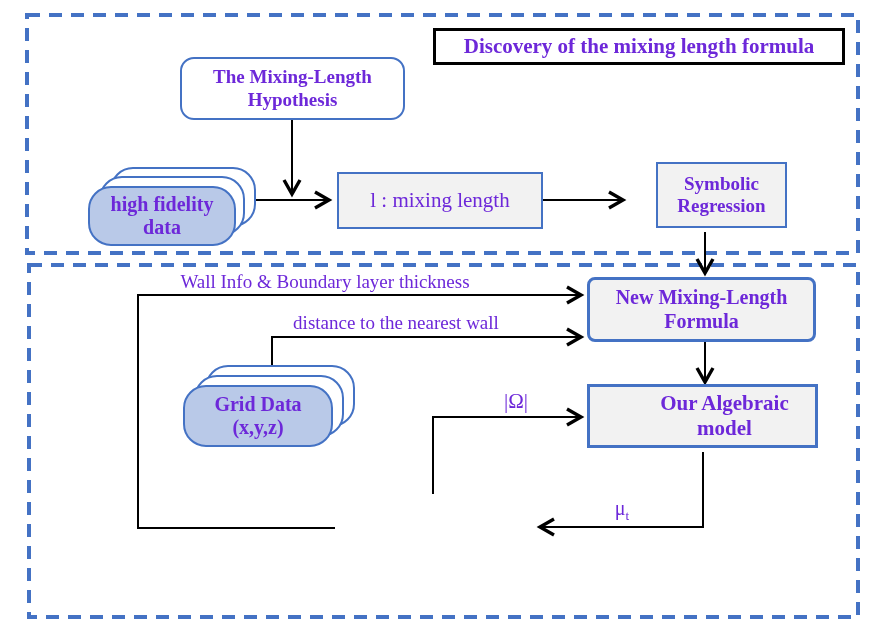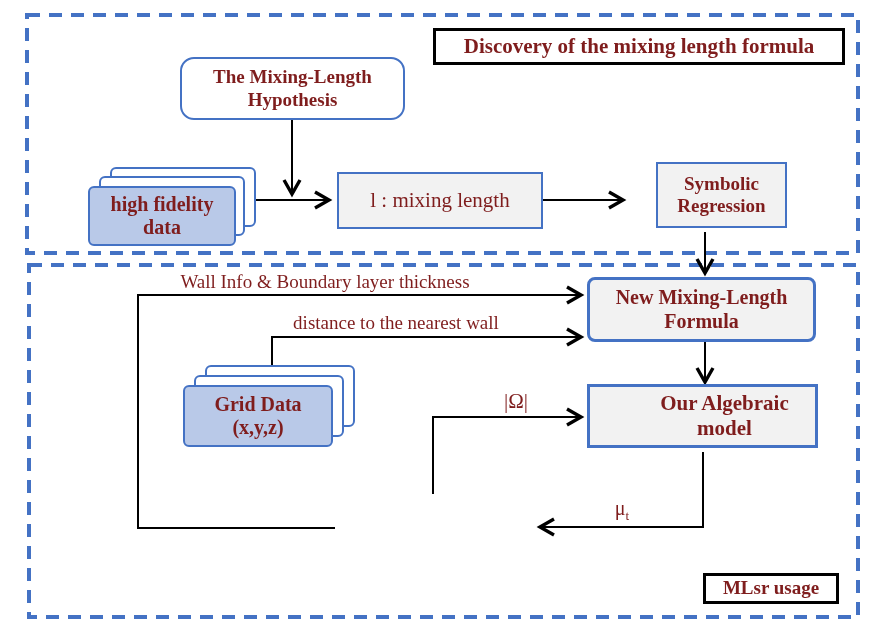--- a/index.html
+++ b/index.html
@@ -1,31 +1,31 @@
 <!DOCTYPE html>
 <html><head>
 <meta charset="utf-8">
 <style>
   html,body{margin:0;padding:0;background:#ffffff;}
   .canvas{
     position:relative;width:880px;height:636px;background:#ffffff;
-    font-family:"Liberation Serif", serif;color:#7f1d1d;overflow:hidden;
+    font-family:"Liberation Serif", serif;color:#6d28d9;overflow:hidden;
   }
   .layer{position:absolute;left:0;top:0;width:880px;height:636px;}
   .node{
     position:absolute;display:flex;flex-direction:column;align-items:center;justify-content:center;
     text-align:center;box-sizing:border-box;line-height:1.18;z-index:3;
   }
   .blue-border{border:2px solid #4472C4;background:#f2f2f2;}
   .blue-border-thick{border:3px solid #4472C4;background:#f2f2f2;}
   .black-border{border:3px solid #000;background:#ffffff;}
   .bold{font-weight:bold;}
   .white-bg{background:#fdfdfd;border-radius:14px;}
   .stack-card{
-    position:absolute;box-sizing:border-box;border:2px solid #4472C4;border-radius:6px;
+    position:absolute;box-sizing:border-box;border:2px solid #4472C4;border-radius:23px;
     background:#ffffff;
   }
   .stack-front{
     background:#b9c9e8;display:flex;flex-direction:column;align-items:center;justify-content:center;
     text-align:center;font-weight:bold;line-height:1.15;z-index:3;
   }
   .edge-label{
     position:absolute;z-index:2;text-align:center;white-space:nowrap;
   }
   .ital{}
@@ -52,23 +52,20 @@
     <path d="M705,232 L705,273" fill="none" stroke="#000" stroke-width="2" marker-end="url(#vhead)"></path>
     <path d="M335,528 L138,528 L138,295 L581,295" fill="none" stroke="#000" stroke-width="2" marker-end="url(#vhead)"></path>
     <path d="M272,371 L272,337 L581,337" fill="none" stroke="#000" stroke-width="2" marker-end="url(#vhead)"></path>
     <path d="M433,494 L433,417 L581,417" fill="none" stroke="#000" stroke-width="2" marker-end="url(#vhead)"></path>
     <path d="M705,342 L705,382" fill="none" stroke="#000" stroke-width="2" marker-end="url(#vhead)"></path>
     <path d="M703,452 L703,527 L540,527" fill="none" stroke="#000" stroke-width="2" marker-end="url(#vhead)"></path>
   </svg>
 
   <div class="node black-border bold" style="left:433px;top:28px;width:412px;height:37px;font-size:21px;">
     <span>Discovery of the mixing length formula</span>
-  </div>
-  <div class="node black-border bold" style="left:703px;top:573px;width:136px;height:31px;font-size:19px;">
-    <span>MLsr usage</span>
   </div>
 
   <div class="node blue-border bold white-bg" style="left:180px;top:57px;width:225px;height:63px;font-size:19px;background:#fff;">
     <span>The Mixing-Length</span>
     <span>Hypothesis</span>
   </div>
 
   <div>
     <div class="stack-card" style="left:110px;top:167px;width:146px;height:60px;z-index:1;"></div>
     <div class="stack-card" style="left:99px;top:176px;width:146px;height:60px;z-index:2;"></div>

